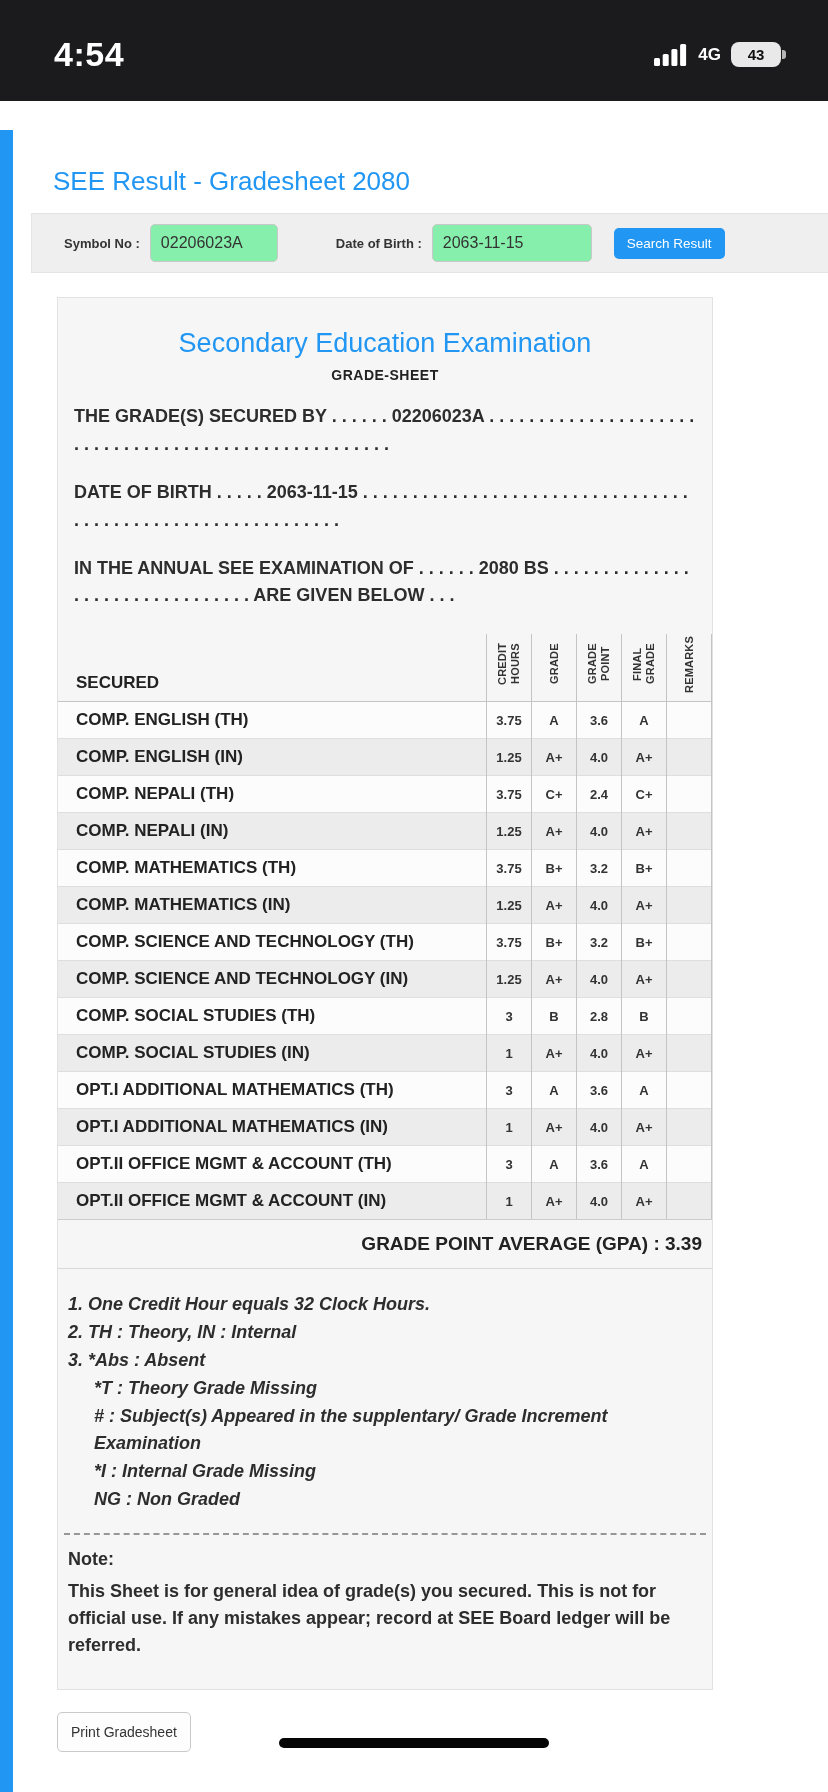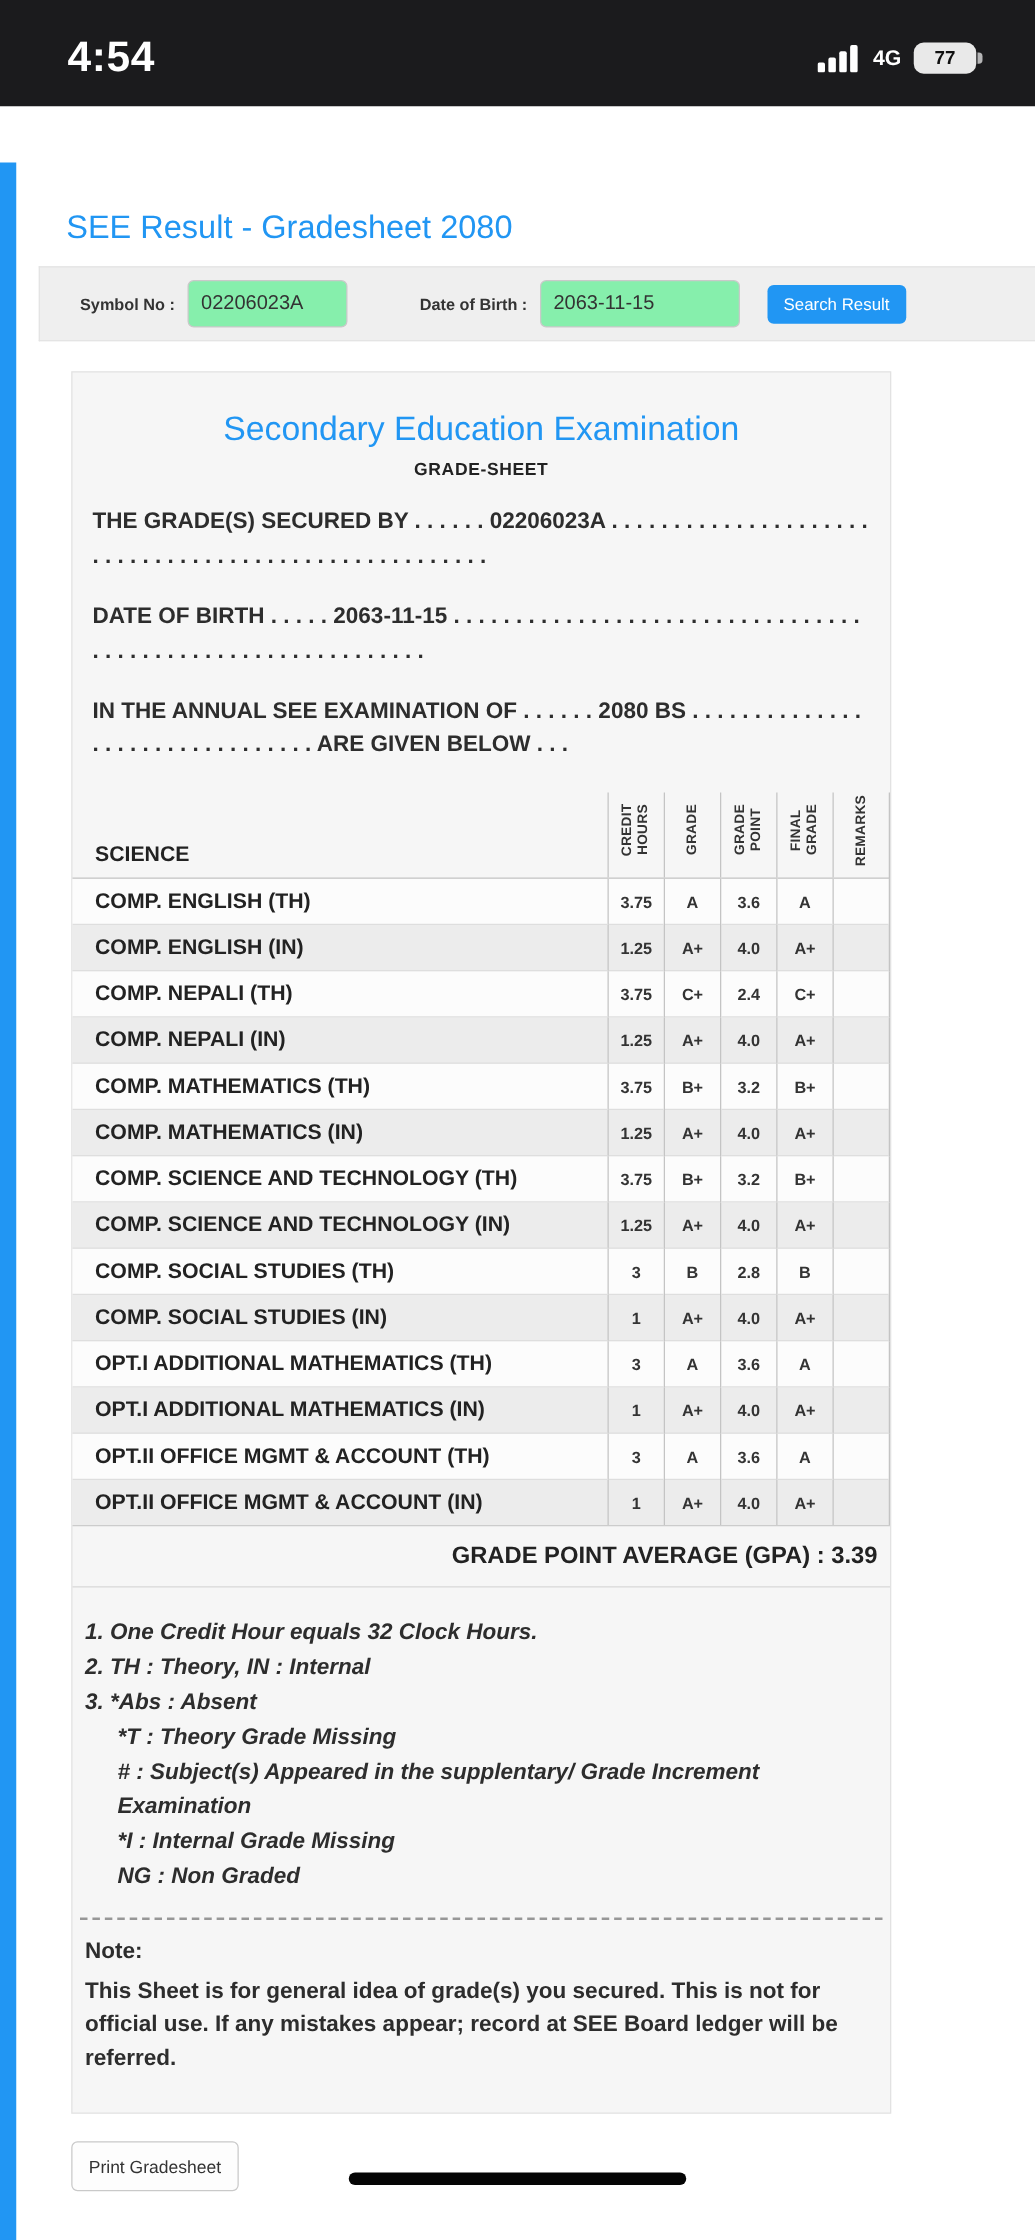--- a/index.html
+++ b/index.html
@@ -5,21 +5,21 @@
   html,body{margin:0;padding:0;}
   body{
     width:828px;height:1792px;overflow:hidden;position:relative;
     background:#ffffff;font-family:"Liberation Sans",sans-serif;
     -webkit-font-smoothing:antialiased;
   }
   *{box-sizing:border-box;}
 
   
   .status-bar{
-    height:85px;background:#1b1b1d;color:#fff;
+    height:101px;background:#1b1b1d;color:#fff;
     display:flex;align-items:center;justify-content:space-between;
     padding:8px 36px 0 54px;
   }
   .status-time{font-size:34px;font-weight:bold;letter-spacing:0.5px;}
   .status-right{display:flex;align-items:center;gap:10px;padding-right:6px;}
   .net-label{font-size:17px;font-weight:600;}
   .battery{position:relative;width:50px;height:25px;border-radius:8px;background:#e9e9e9;
     display:flex;align-items:center;justify-content:center;margin-right:5px;}
   .battery-pct{font-size:15px;font-weight:bold;color:#111;}
   .battery-cap{position:absolute;right:-5px;top:8px;width:4px;height:9px;background:rgba(233,233,233,.75);
@@ -99,21 +99,21 @@
     <span class="status-time">4:54</span>
     <div class="status-right">
       <svg class="signal" width="34" height="22" viewBox="0 0 34 22">
         <rect x="0" y="14" width="6" height="8" rx="1.5" fill="#fff"></rect>
         <rect x="8.7" y="10" width="6" height="12" rx="1.5" fill="#fff"></rect>
         <rect x="17.4" y="5" width="6" height="17" rx="1.5" fill="#fff"></rect>
         <rect x="26.1" y="0" width="6" height="22" rx="1.5" fill="#fff"></rect>
       </svg>
       <span class="net-label">4G</span>
       <div class="battery">
-        <span class="battery-pct">77</span>
+        <span class="battery-pct">43</span>
         <span class="battery-cap"></span>
       </div>
     </div>
   </div>
 
 
   <div class="left-strip"></div>
 
   <div class="content">
 
@@ -141,21 +141,21 @@
         <colgroup>
             <col class="c-sub">
             <col class="c-num">
             <col class="c-num">
             <col class="c-num">
             <col class="c-num">
             <col class="c-num">
           </colgroup>
         <thead>
           <tr>
-            <th class="subh">SCIENCE</th>
+            <th class="subh">SECURED</th>
             <th class="roth"><span class="vtext">CREDIT HOURS</span></th>
             <th class="roth"><span class="vtext">GRADE</span></th>
             <th class="roth"><span class="vtext">GRADE POINT</span></th>
             <th class="roth"><span class="vtext">FINAL GRADE</span></th>
             <th class="roth"><span class="vtext">REMARKS</span></th>
           </tr>
         </thead>
         <tbody>
           <tr>
             <td class="sub">COMP. ENGLISH (TH)</td>

